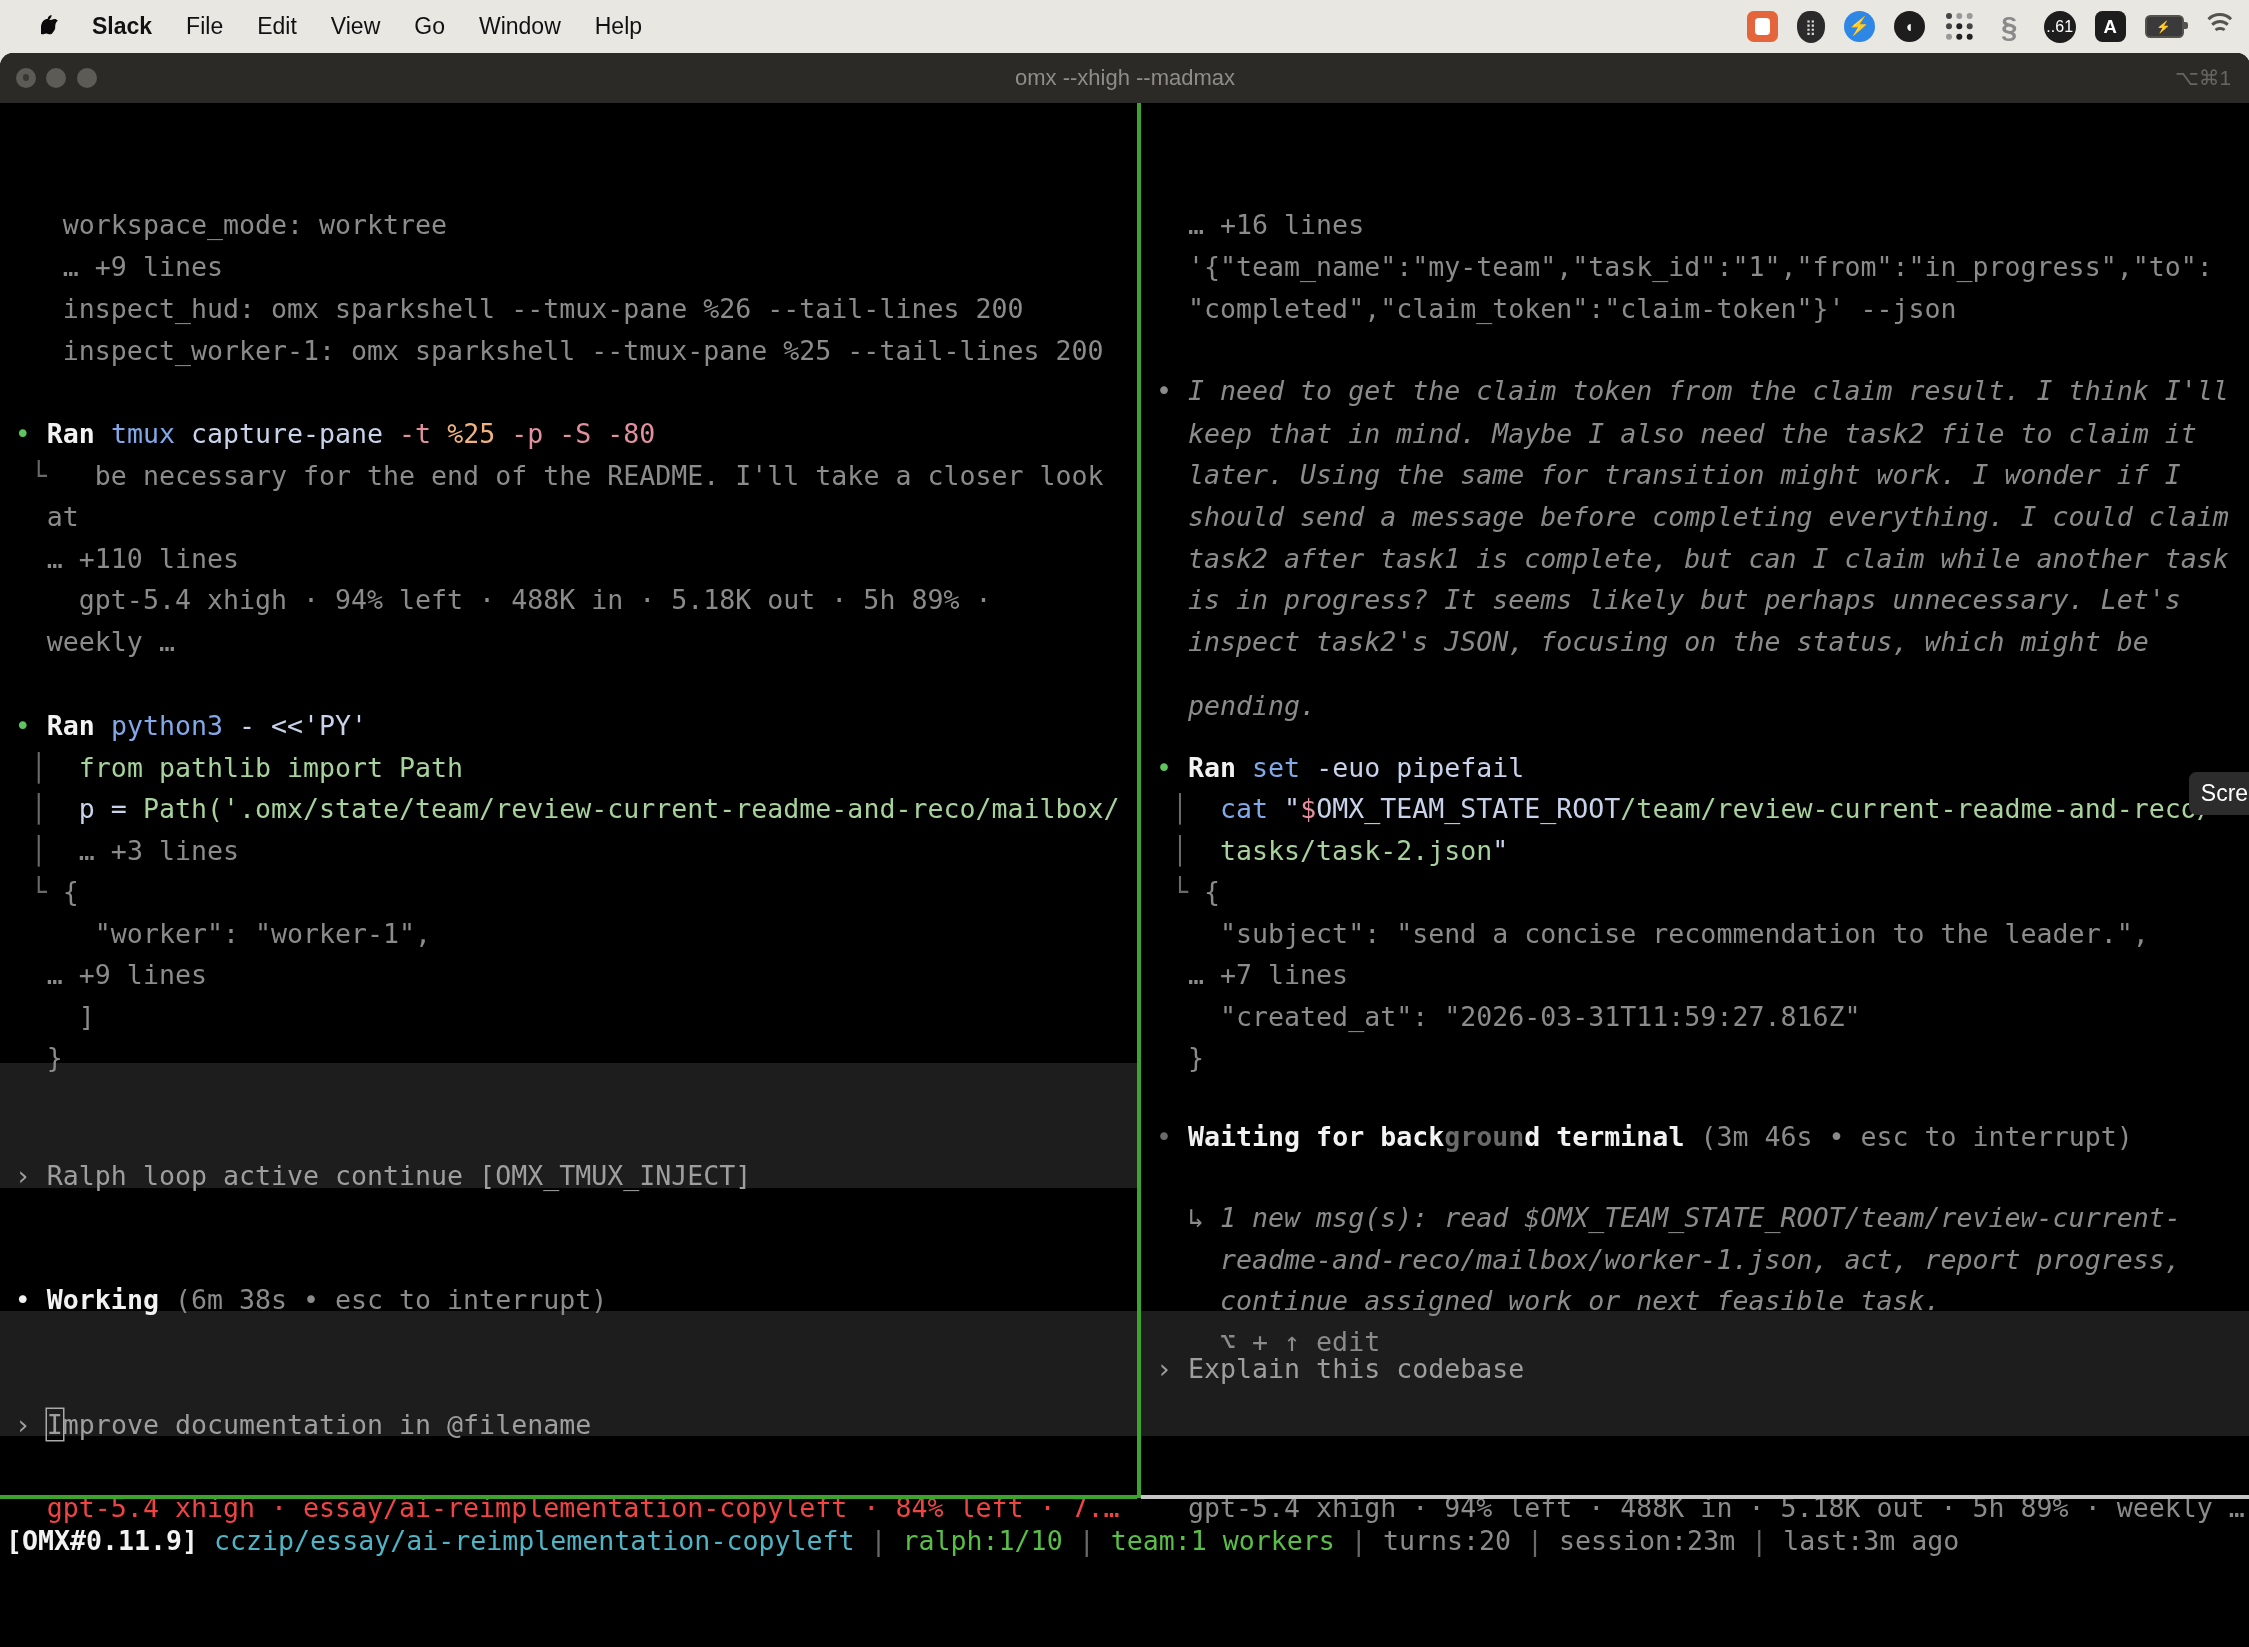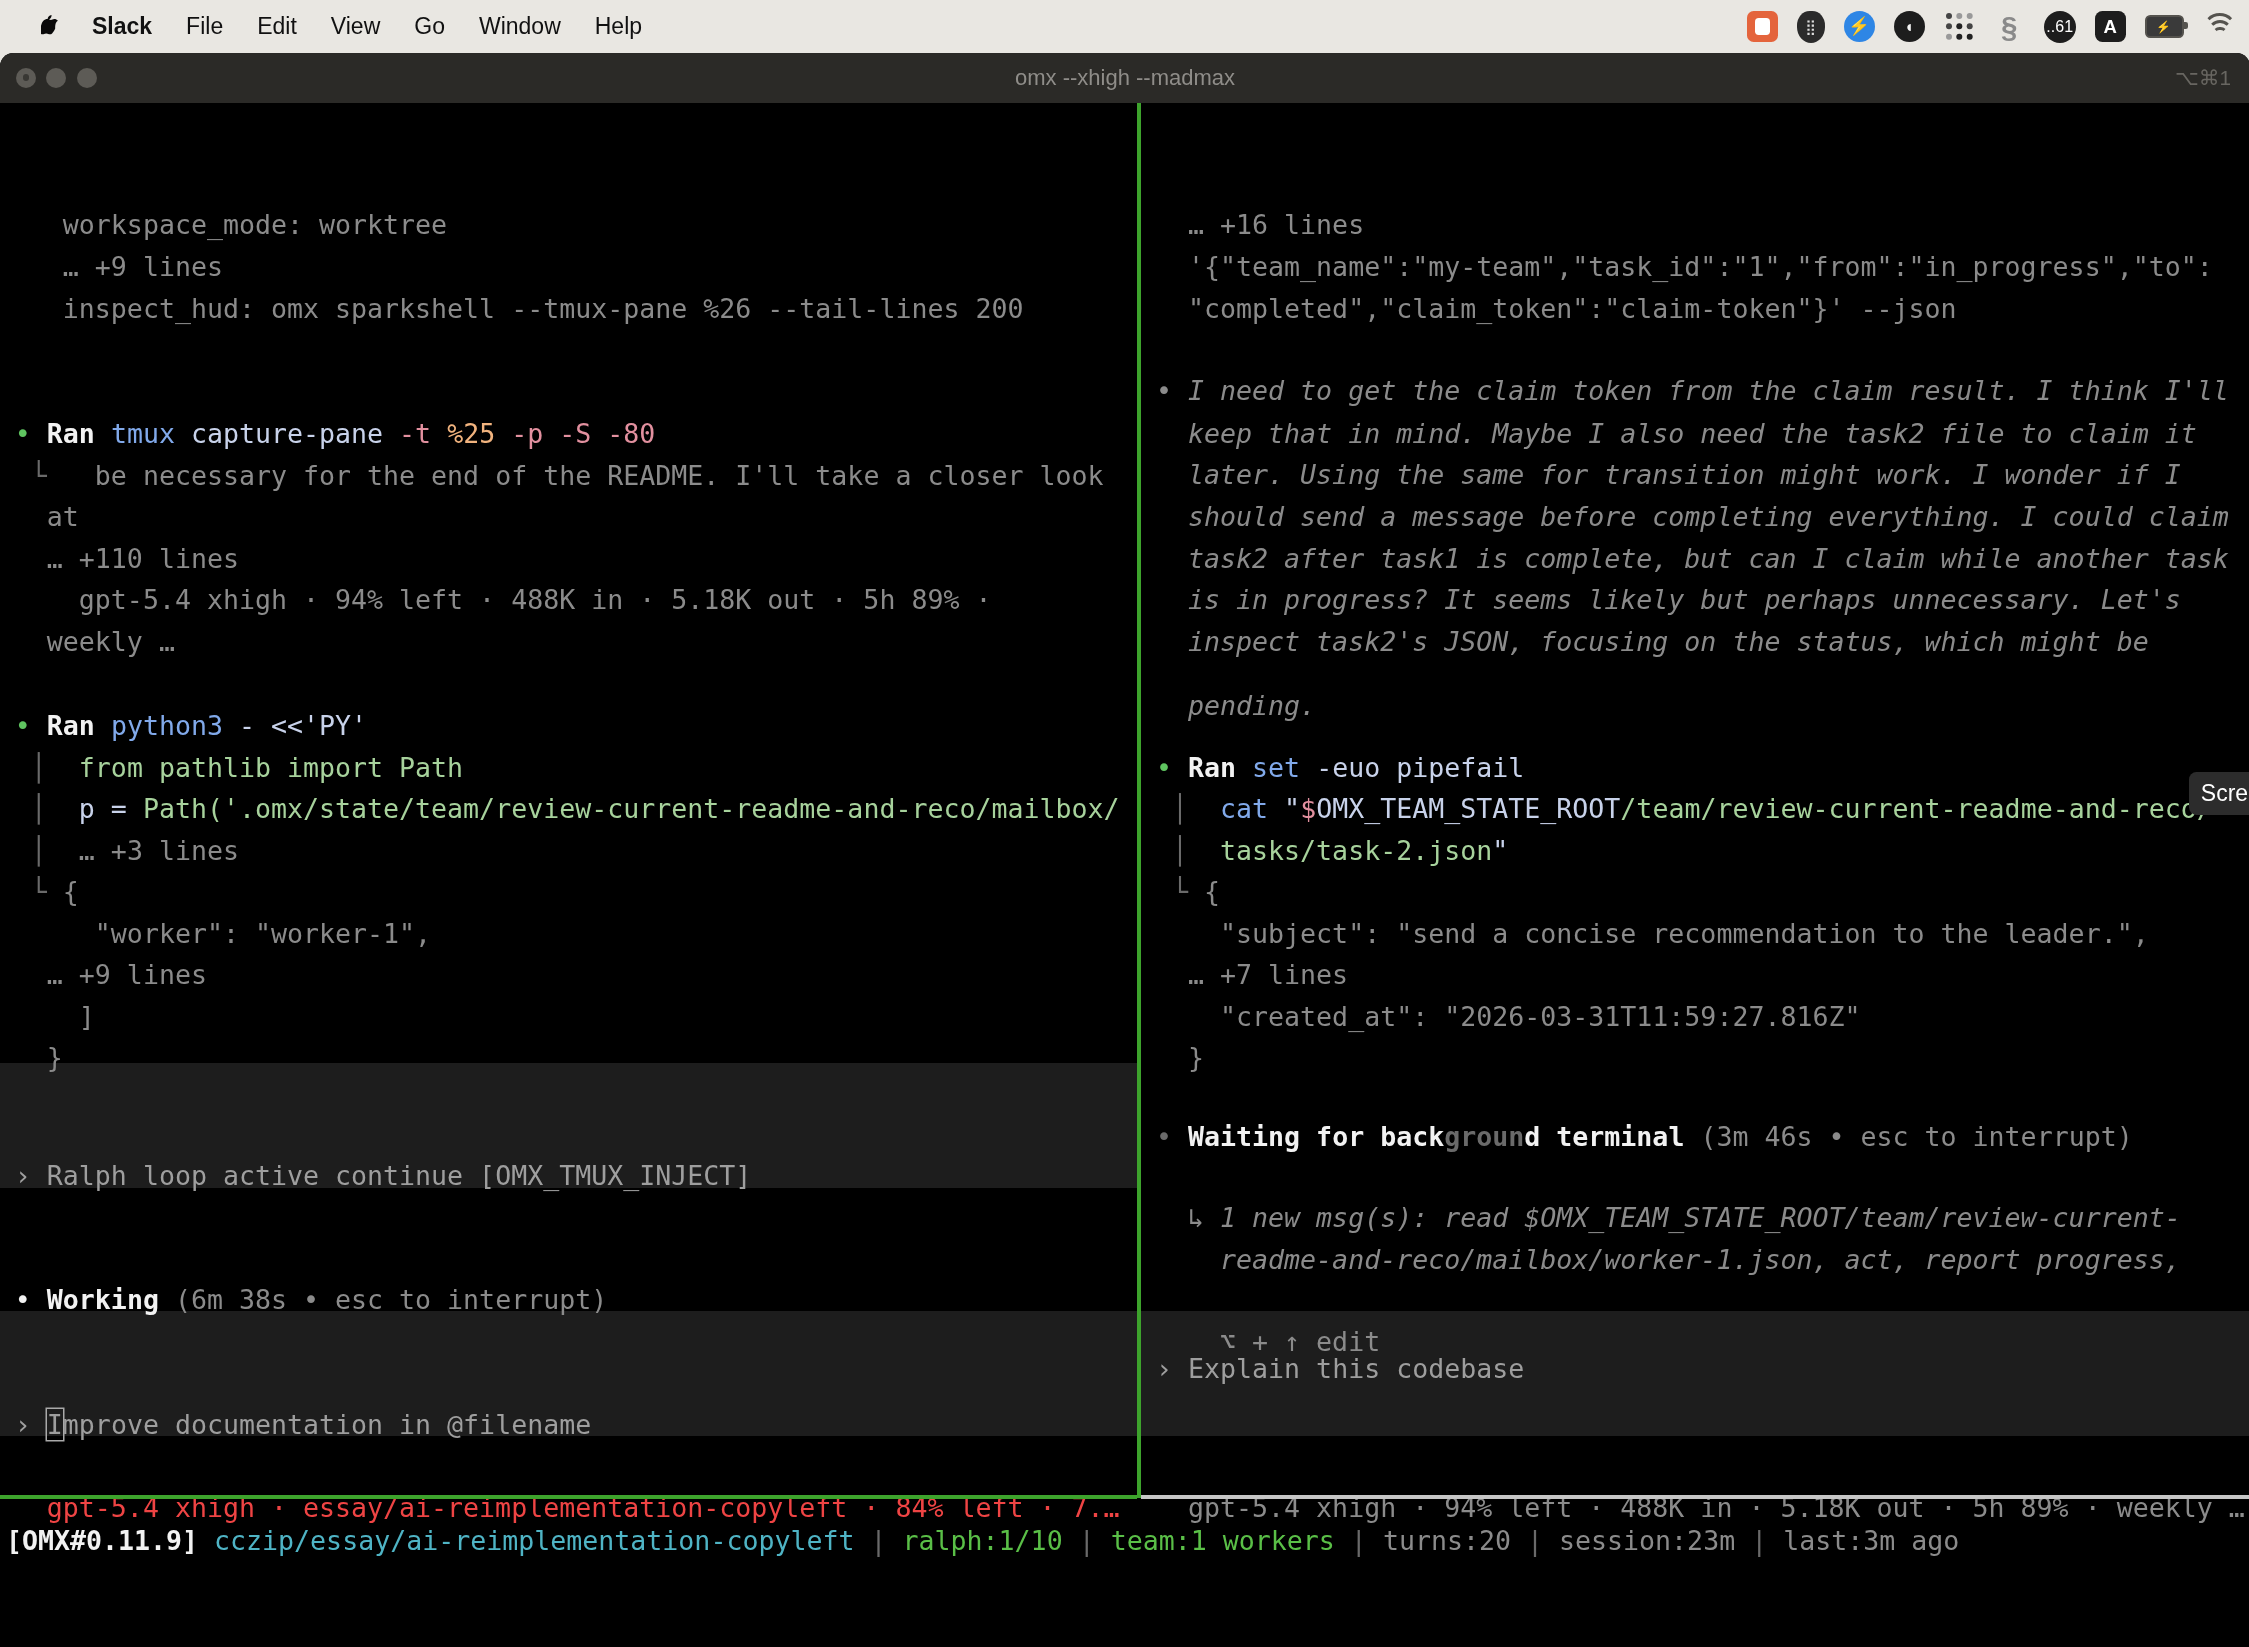--- a/index.html
+++ b/index.html
@@ -121,20 +121,21 @@
 
     <div class="content">
       <div class="band band-lp1"></div>
       <div class="band band-lp2"></div>
       <div class="band band-rp"></div>
 
       <div class="pane left">
           <div class="tline" style="top: 100px;"><span style="color: rgb(139, 139, 139);">   workspace_mode: worktree</span></div>
           <div class="tline" style="top: 142px;"><span style="color: rgb(139, 139, 139);">   … +9 lines</span></div>
           <div class="tline" style="top: 184px;"><span style="color: rgb(139, 139, 139);">   inspect_hud: omx sparkshell --tmux-pane %26 --tail-lines 200</span></div>
+          <div class="tline" style="top: 226px;"><span style="color: rgb(139, 139, 139);">   inspect_worker-1: omx sparkshell --tmux-pane %25 --tail-lines 200</span></div>
           <div class="tline" style="top: 309px;"><span style="color: rgb(95, 196, 96);">• </span><span style="color: rgb(242, 242, 242); font-weight: bold;">Ran</span><span style="color: rgb(242, 242, 242);"> </span><span style="color: rgb(129, 169, 234);">tmux</span><span style="color: rgb(200, 210, 234);"> capture-pane</span><span style="color: rgb(226, 144, 159);"> -t</span><span style="color: rgb(241, 179, 126);"> %25</span><span style="color: rgb(226, 144, 159);"> -p -S -80</span></div>
           <div class="tline" style="top: 351px;"><span style="color: rgb(106, 106, 106);"> └   </span><span style="color: rgb(139, 139, 139);">be necessary for the end of the README. I'll take a closer look</span></div>
           <div class="tline" style="top: 392px;"><span style="color: rgb(139, 139, 139);">  at</span></div>
           <div class="tline" style="top: 434px;"><span style="color: rgb(139, 139, 139);">  … +110 lines</span></div>
           <div class="tline" style="top: 475px;"><span style="color: rgb(139, 139, 139);">    gpt-5.4 xhigh · 94% left · 488K in · 5.18K out · 5h 89% ·</span></div>
           <div class="tline" style="top: 517px;"><span style="color: rgb(139, 139, 139);">  weekly …</span></div>
           <div class="tline" style="top: 601px;"><span style="color: rgb(95, 196, 96);">• </span><span style="color: rgb(242, 242, 242); font-weight: bold;">Ran</span><span style="color: rgb(242, 242, 242);"> </span><span style="color: rgb(129, 169, 234);">python3</span><span style="color: rgb(200, 210, 234);"> - &lt;&lt;'PY'</span></div>
           <div class="tline" style="top: 643px;"><span style="color: rgb(106, 106, 106);"> │  </span><span style="color: rgb(167, 210, 156); margin-top: 48px;">from pathlib import Path</span></div>
           <div class="tline" style="top: 684px;"><span style="color: rgb(106, 106, 106);"> │  </span><span style="color: rgb(200, 210, 234);">p = </span><span style="color: rgb(167, 210, 156);">Path('.omx/state/team/review-current-readme-and-reco/mailbox/</span></div>
           <div class="tline" style="top: 726px;"><span style="color: rgb(106, 106, 106);"> │  </span><span style="color: rgb(139, 139, 139);">… +3 lines</span></div>
@@ -164,20 +165,21 @@
           <div class="tline" style="top: 684px;"><span style="color: rgb(106, 106, 106);"> │  </span><span style="color: rgb(129, 169, 234);">cat</span><span style="color: rgb(200, 210, 234);"> "</span><span style="color: rgb(226, 144, 159);">$</span><span style="color: rgb(200, 210, 234);">OMX_TEAM_STATE_ROOT</span><span style="color: rgb(167, 210, 156);">/team/review-current-readme-and-reco/</span></div>
           <div class="tline" style="top: 726px;"><span style="color: rgb(106, 106, 106);"> │  </span><span style="color: rgb(167, 210, 156);">tasks/task-2.json</span><span style="color: rgb(200, 210, 234);">"</span></div>
           <div class="tline" style="top: 767px;"><span style="color: rgb(106, 106, 106);"> └ </span><span style="color: rgb(139, 139, 139);">{</span></div>
           <div class="tline" style="top: 809px;"><span style="color: rgb(139, 139, 139);">    "subject": "send a concise recommendation to the leader.",</span></div>
           <div class="tline" style="top: 850px;"><span style="color: rgb(139, 139, 139);">  … +7 lines</span></div>
           <div class="tline" style="top: 892px;"><span style="color: rgb(139, 139, 139);">    "created_at": "2026-03-31T11:59:27.816Z"</span></div>
           <div class="tline" style="top: 933px;"><span style="color: rgb(139, 139, 139);">  }</span></div>
           <div class="tline" style="top: 1012px;"><span style="color: rgb(106, 106, 106);">• </span><span style="color: rgb(242, 242, 242); font-weight: bold;">Waiting for back</span><span style="color: rgb(106, 106, 106); font-weight: bold;">groun</span><span style="color: rgb(242, 242, 242); font-weight: bold;">d terminal</span><span style="color: rgb(139, 139, 139);"> (3m 46s • esc to interrupt)</span></div>
           <div class="tline" style="top: 1093px;"><span style="color: rgb(139, 139, 139);">  ↳ </span><span style="color: rgb(139, 139, 139); font-style: italic;">1 new msg(s): read $OMX_TEAM_STATE_ROOT/team/review-current-</span></div>
           <div class="tline" style="top: 1135px;"><span style="color: rgb(139, 139, 139); font-style: italic;">    readme-and-reco/mailbox/worker-1.json, act, report progress,</span></div>
+          <div class="tline" style="top: 1176px;"><span style="color: rgb(139, 139, 139); font-style: italic;">    continue assigned work or next feasible task.</span></div>
           <div class="tline" style="top: 1217px;"><span style="color: rgb(139, 139, 139);">    ⌥ + ↑ edit</span></div>
           <div class="tline" style="top: 1244px;"><span style="color: rgb(158, 158, 158);">› </span><span style="color: rgb(158, 158, 158);">Explain this codebase</span></div>
           <div class="tline" style="top: 1383px;"><span style="color: rgb(139, 139, 139);">  gpt-5.4 xhigh · 94% left · 488K in · 5.18K out · 5h 89% · weekly …</span></div>
         </div>
 
       <div class="vdiv"></div>
       <div class="hdiv-left"></div>
       <div class="hdiv-right"></div>
 
       <div class="bottomp">

